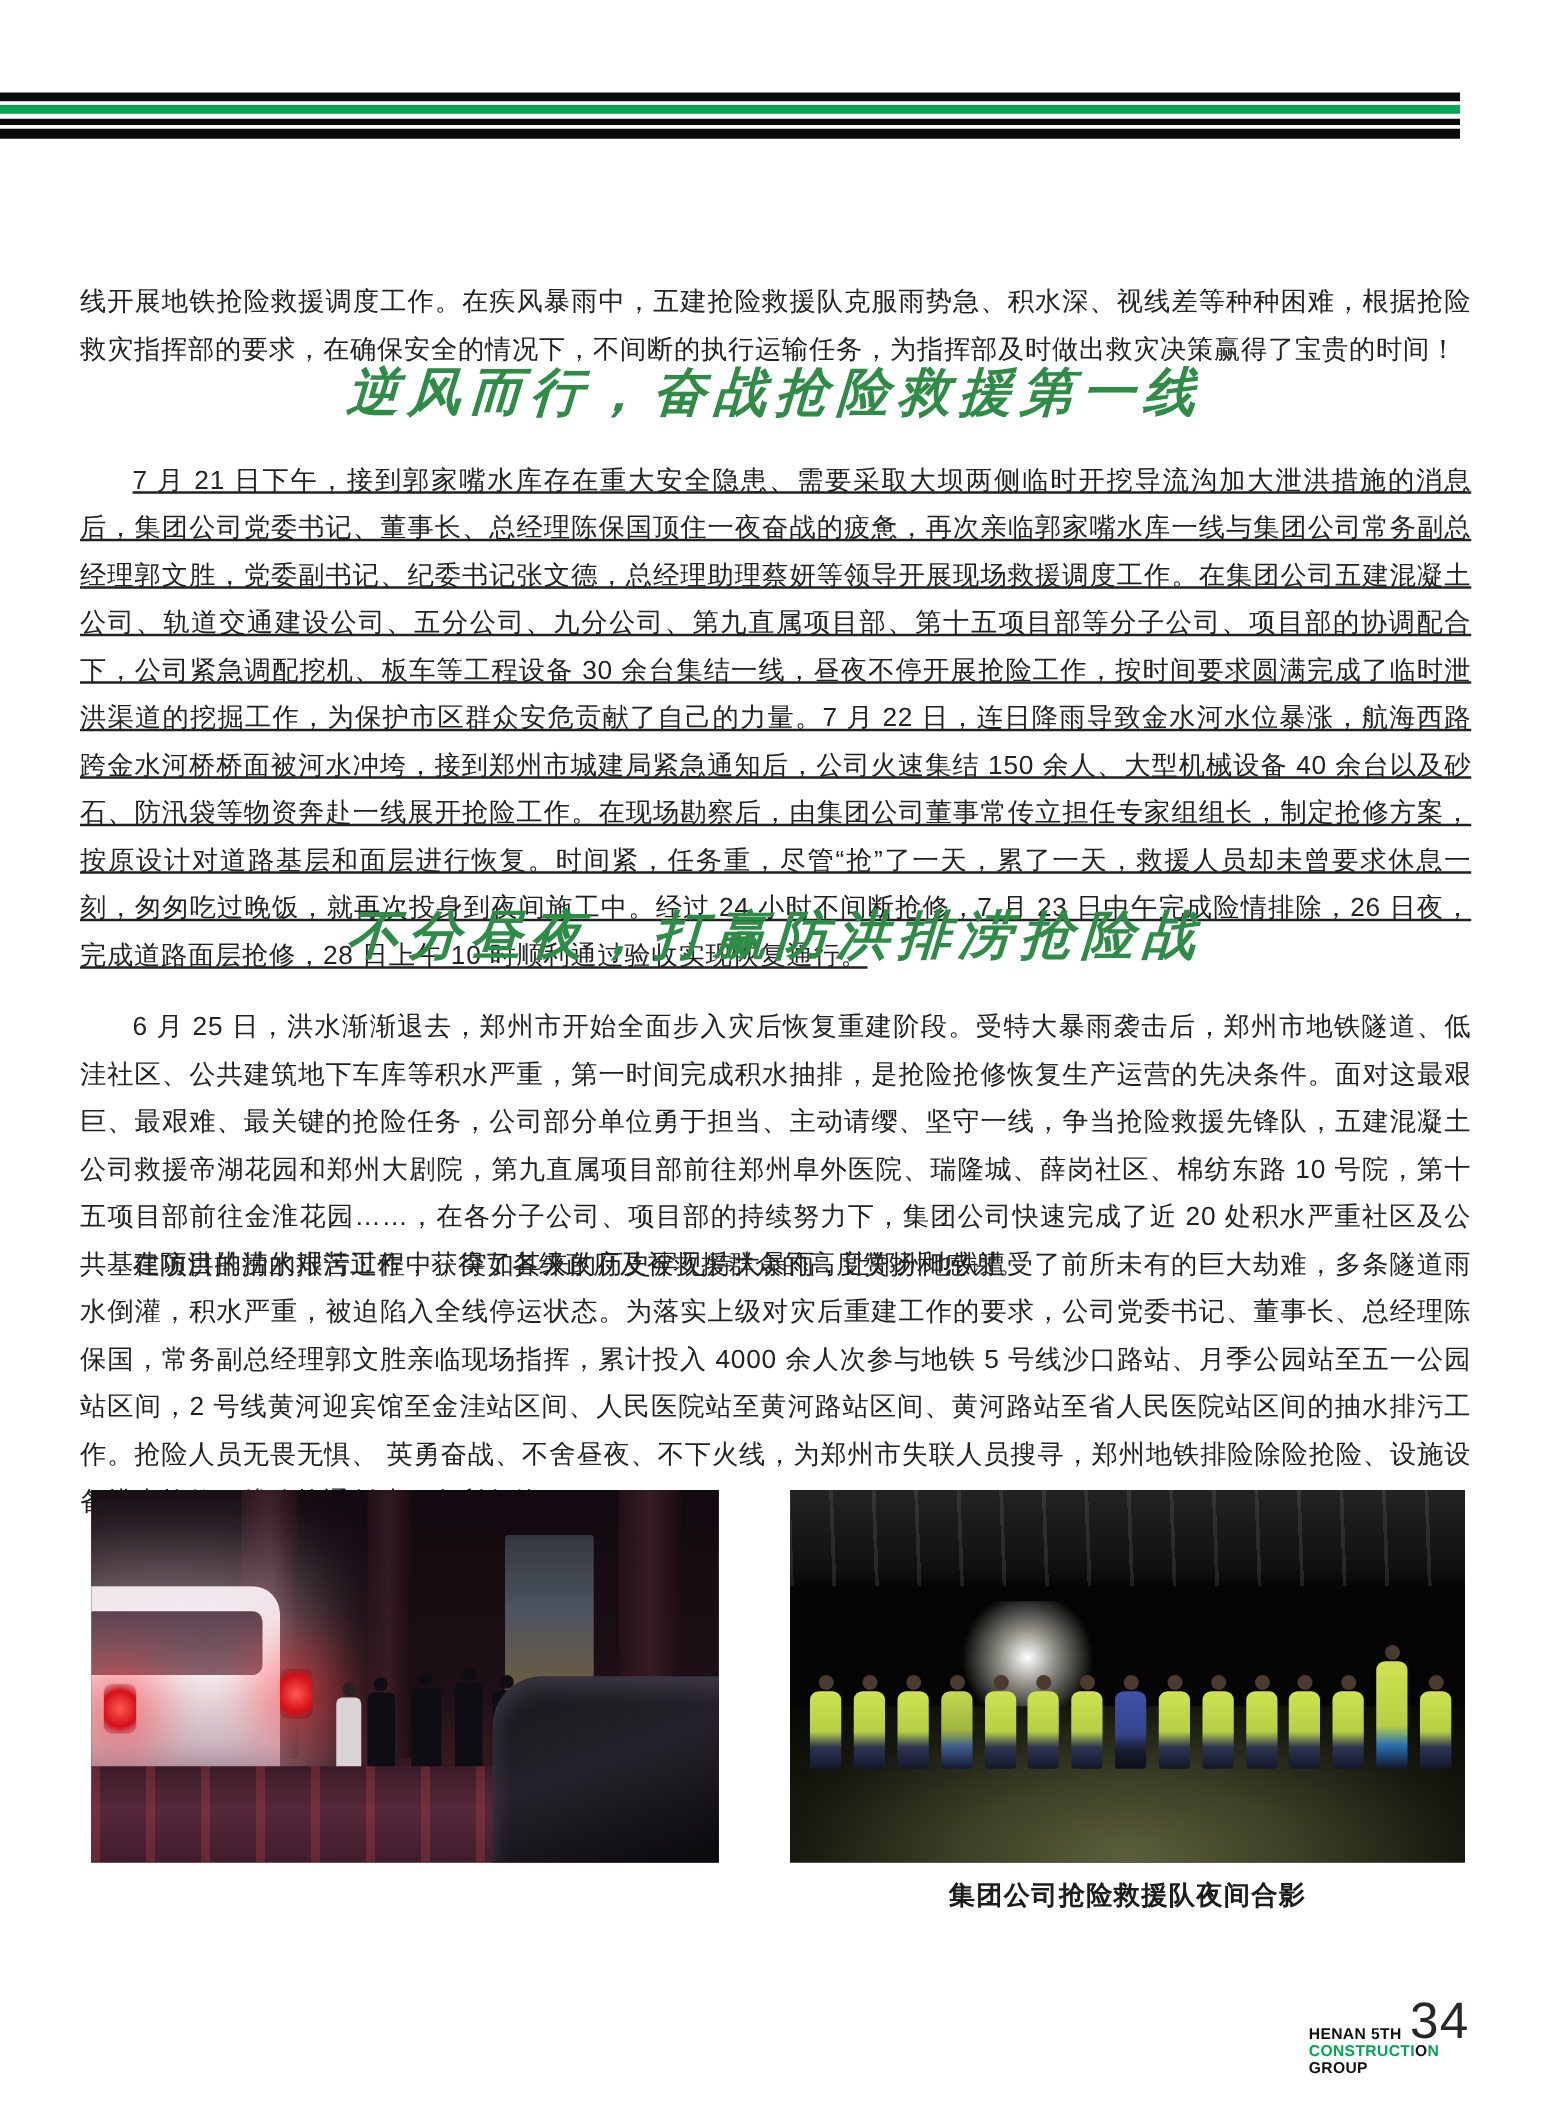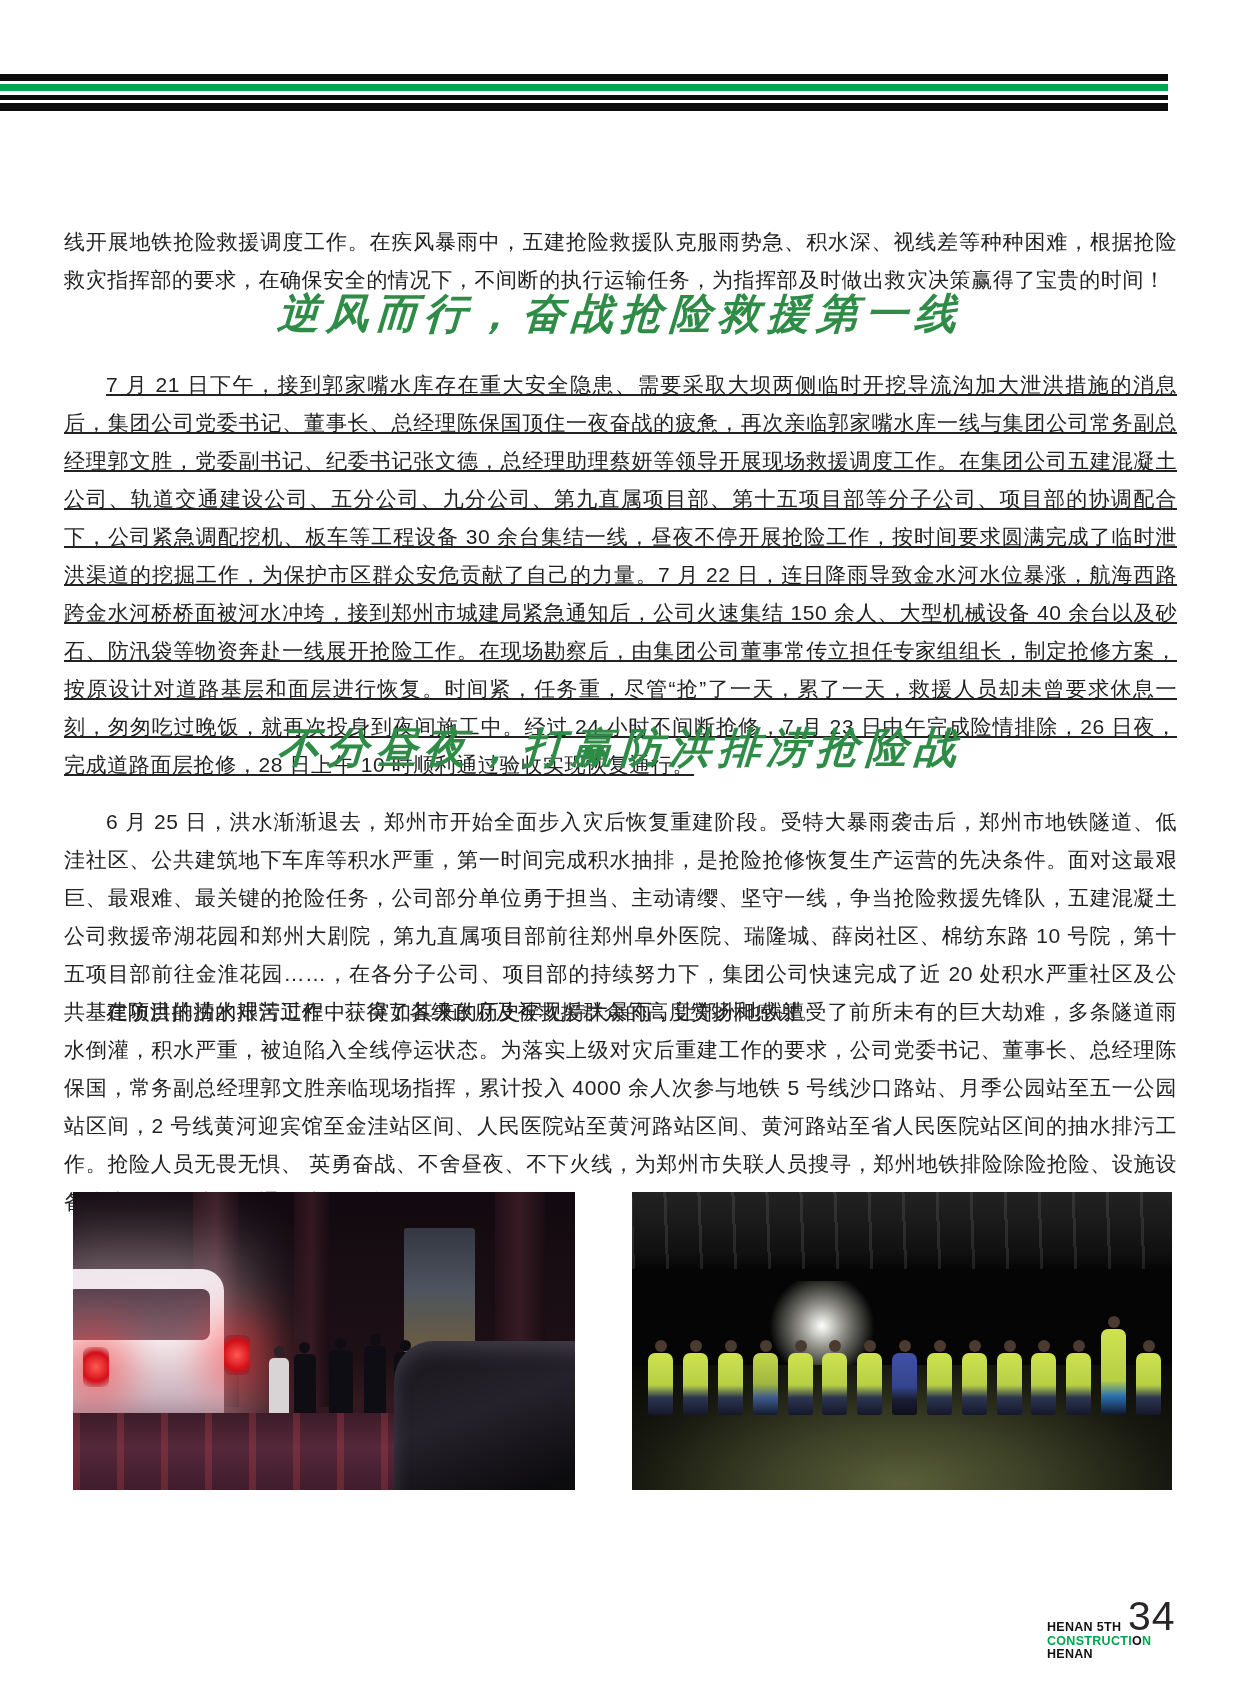--- a/index.html
+++ b/index.html
@@ -171,21 +171,22 @@
       <div class="person"></div>
       <div class="person"></div>
       <div class="person"></div>
       <div class="person"></div>
       <div class="person"></div>
       <div class="person"></div>
       <div class="person"></div>
     </div>
   </div>
 
+  <div class="caption cap-right">集团公司抢险救援队夜间合影</div>
 
   <div class="logo">
     <div>HENAN 5TH</div>
     <div><span class="green">CONSTRUCTI</span><span class="darko">O</span><span class="green">N</span></div>
-    <div>HENAN</div>
+    <div>GROUP</div>
   </div>
   <div class="pageno">34</div>
 
 </div>
 
 </body></html>

